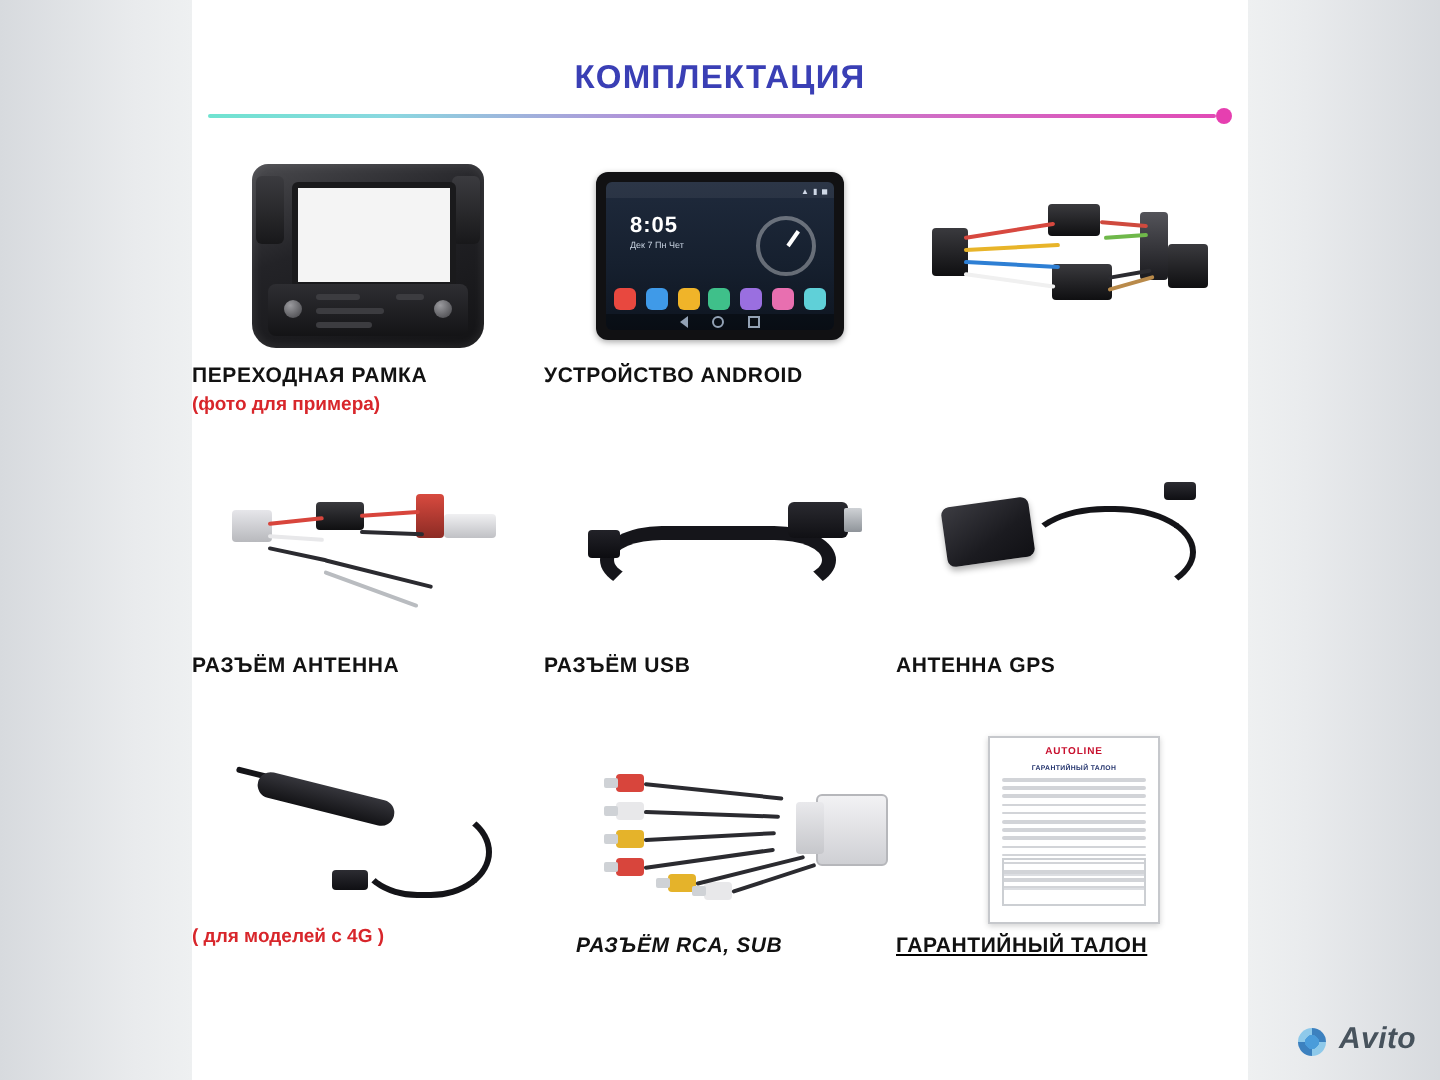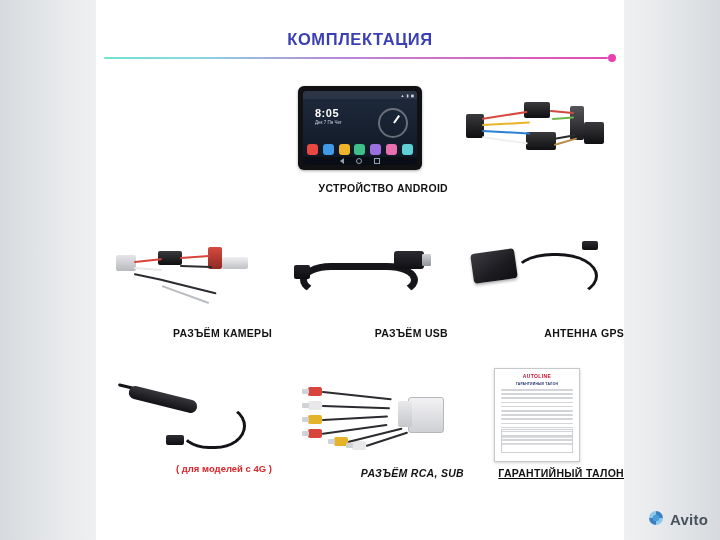--- a/index.html
+++ b/index.html
@@ -77,21 +77,21 @@
   .grid {
     position: absolute;
     left: 96px;
     top: 70px;
     width: 528px;
     height: 450px;
   }
   .cell {
     position: absolute;
     width: 176px;
-    text-align: right;
+    text-align: left;
   }
   .cell .art {
     height: 96px;
     position: relative;
     margin: 0 auto;
     width: 160px;
   }
   .cap {
     font-size: 10.5px;
     font-weight: bold;
@@ -289,22 +289,23 @@
     font-size:3.4px; font-weight:bold; color:#25356e; letter-spacing:.2px; white-space:nowrap;
   }
   .doc-lines { position:absolute; left:6px; right:6px; top:20px; }
   .doc-lines i { display:block; height:1.6px; background:#d2d4d8; margin-bottom:2.6px; border-radius:1px; }
   .doc-table { position:absolute; left:6px; right:6px; bottom:8px; height:22px; border:1px solid #cccfd3; }
   .doc-table i { position:absolute; left:0; right:0; height:1px; background:#dcdee2; }
 
   
   .wm {
     position:absolute; right:12px; bottom:12px;
-    display:flex; align-items:flex-start; gap:7px;
+    display:flex; align-items:flex-end; gap:7px;
     opacity:.85;
+    font-style:italic;
   }
   .wm-mark {
     width:14px; height:14px; border-radius:50%;
     background: radial-gradient(circle at 50% 50%, #2f8fd8 0 35%, transparent 36%),
                 conic-gradient(#1f6fb8 0 25%, #7fc4ea 25% 50%, #1f6fb8 50% 75%, #7fc4ea 75% 100%);
   }
   .wm-text { font-size:15px; font-weight:bold; color:#2d3a45; letter-spacing:.2px; }
 </style>
 </head>
 <body>
@@ -317,20 +318,40 @@
   <div class="sheet">
     <div class="title">КОМПЛЕКТАЦИЯ</div>
     <div class="rule-wrap">
       <div class="rule"></div>
       <div class="rule-dot"></div>
     </div>
   </div>
 
   <div class="grid">
 
+    <div class="cell" style="left:0px; top:10px;">
+      <div class="art">
+        <div class="frame-art">
+          <div class="frame-body"></div>
+          <div class="frame-ear-l"></div>
+          <div class="frame-ear-r"></div>
+          <div class="frame-window"></div>
+          <div class="frame-panel">
+            <div class="frame-knob" style="left:8px;"></div>
+            <div class="frame-knob" style="right:8px;"></div>
+            <div class="frame-vent" style="left:24px; width:22px;"></div>
+            <div class="frame-vent" style="left:24px; top:12px; width:34px;"></div>
+            <div class="frame-vent" style="left:24px; top:19px; width:28px;"></div>
+            <div class="frame-vent" style="right:22px; width:14px;"></div>
+          </div>
+        </div>
+      </div>
+      <div class="cap">ПЕРЕХОДНАЯ РАМКА</div>
+      <div class="cap-sub">(фото для примера)</div>
+    </div>
 
     <div class="cell" style="left:176px; top:10px;">
       <div class="art">
         <div class="hu">
           <div class="hu-bezel"></div>
           <div class="hu-screen">
             <div class="hu-status">
               <span>▲</span>
                 <span>▮</span>
                 <span>◼</span>
@@ -387,21 +408,21 @@
           <div class="conn" style="left:106px; top:18px; width:26px; height:12px; background:linear-gradient(180deg,#f0f0f2,#c0c1c5);"></div>
           <div class="wire" style="left:18px; top:22px; width:28px; background:#d8453c; transform:rotate(-6deg);"></div>
           <div class="wire" style="left:18px; top:28px; width:28px; background:#e8e8ea; transform:rotate(4deg);"></div>
           <div class="wire" style="left:18px; top:34px; width:30px; background:#2b2b30; transform:rotate(12deg);"></div>
           <div class="wire" style="left:64px; top:18px; width:30px; background:#d8453c; transform:rotate(-4deg);"></div>
           <div class="wire" style="left:64px; top:26px; width:32px; background:#2b2b30; transform:rotate(2deg);"></div>
           <div class="wire" style="left:46px; top:40px; width:56px; background:#2b2b30; transform:rotate(14deg);"></div>
           <div class="wire" style="left:46px; top:46px; width:50px; background:#b9bcc0; transform:rotate(20deg);"></div>
         </div>
       </div>
-      <div class="cap">РАЗЪЁМ КАМЕРЫ</div>
+      <div class="cap">РАЗЪЁМ АНТЕННА</div>
     </div>
 
     <div class="cell" style="left:176px; top:155px;">
       <div class="art">
         <div class="usb">
           <div class="usb-cable"></div>
           <div class="usb-plug"></div>
           <div class="usb-head"></div>
         </div>
       </div>

